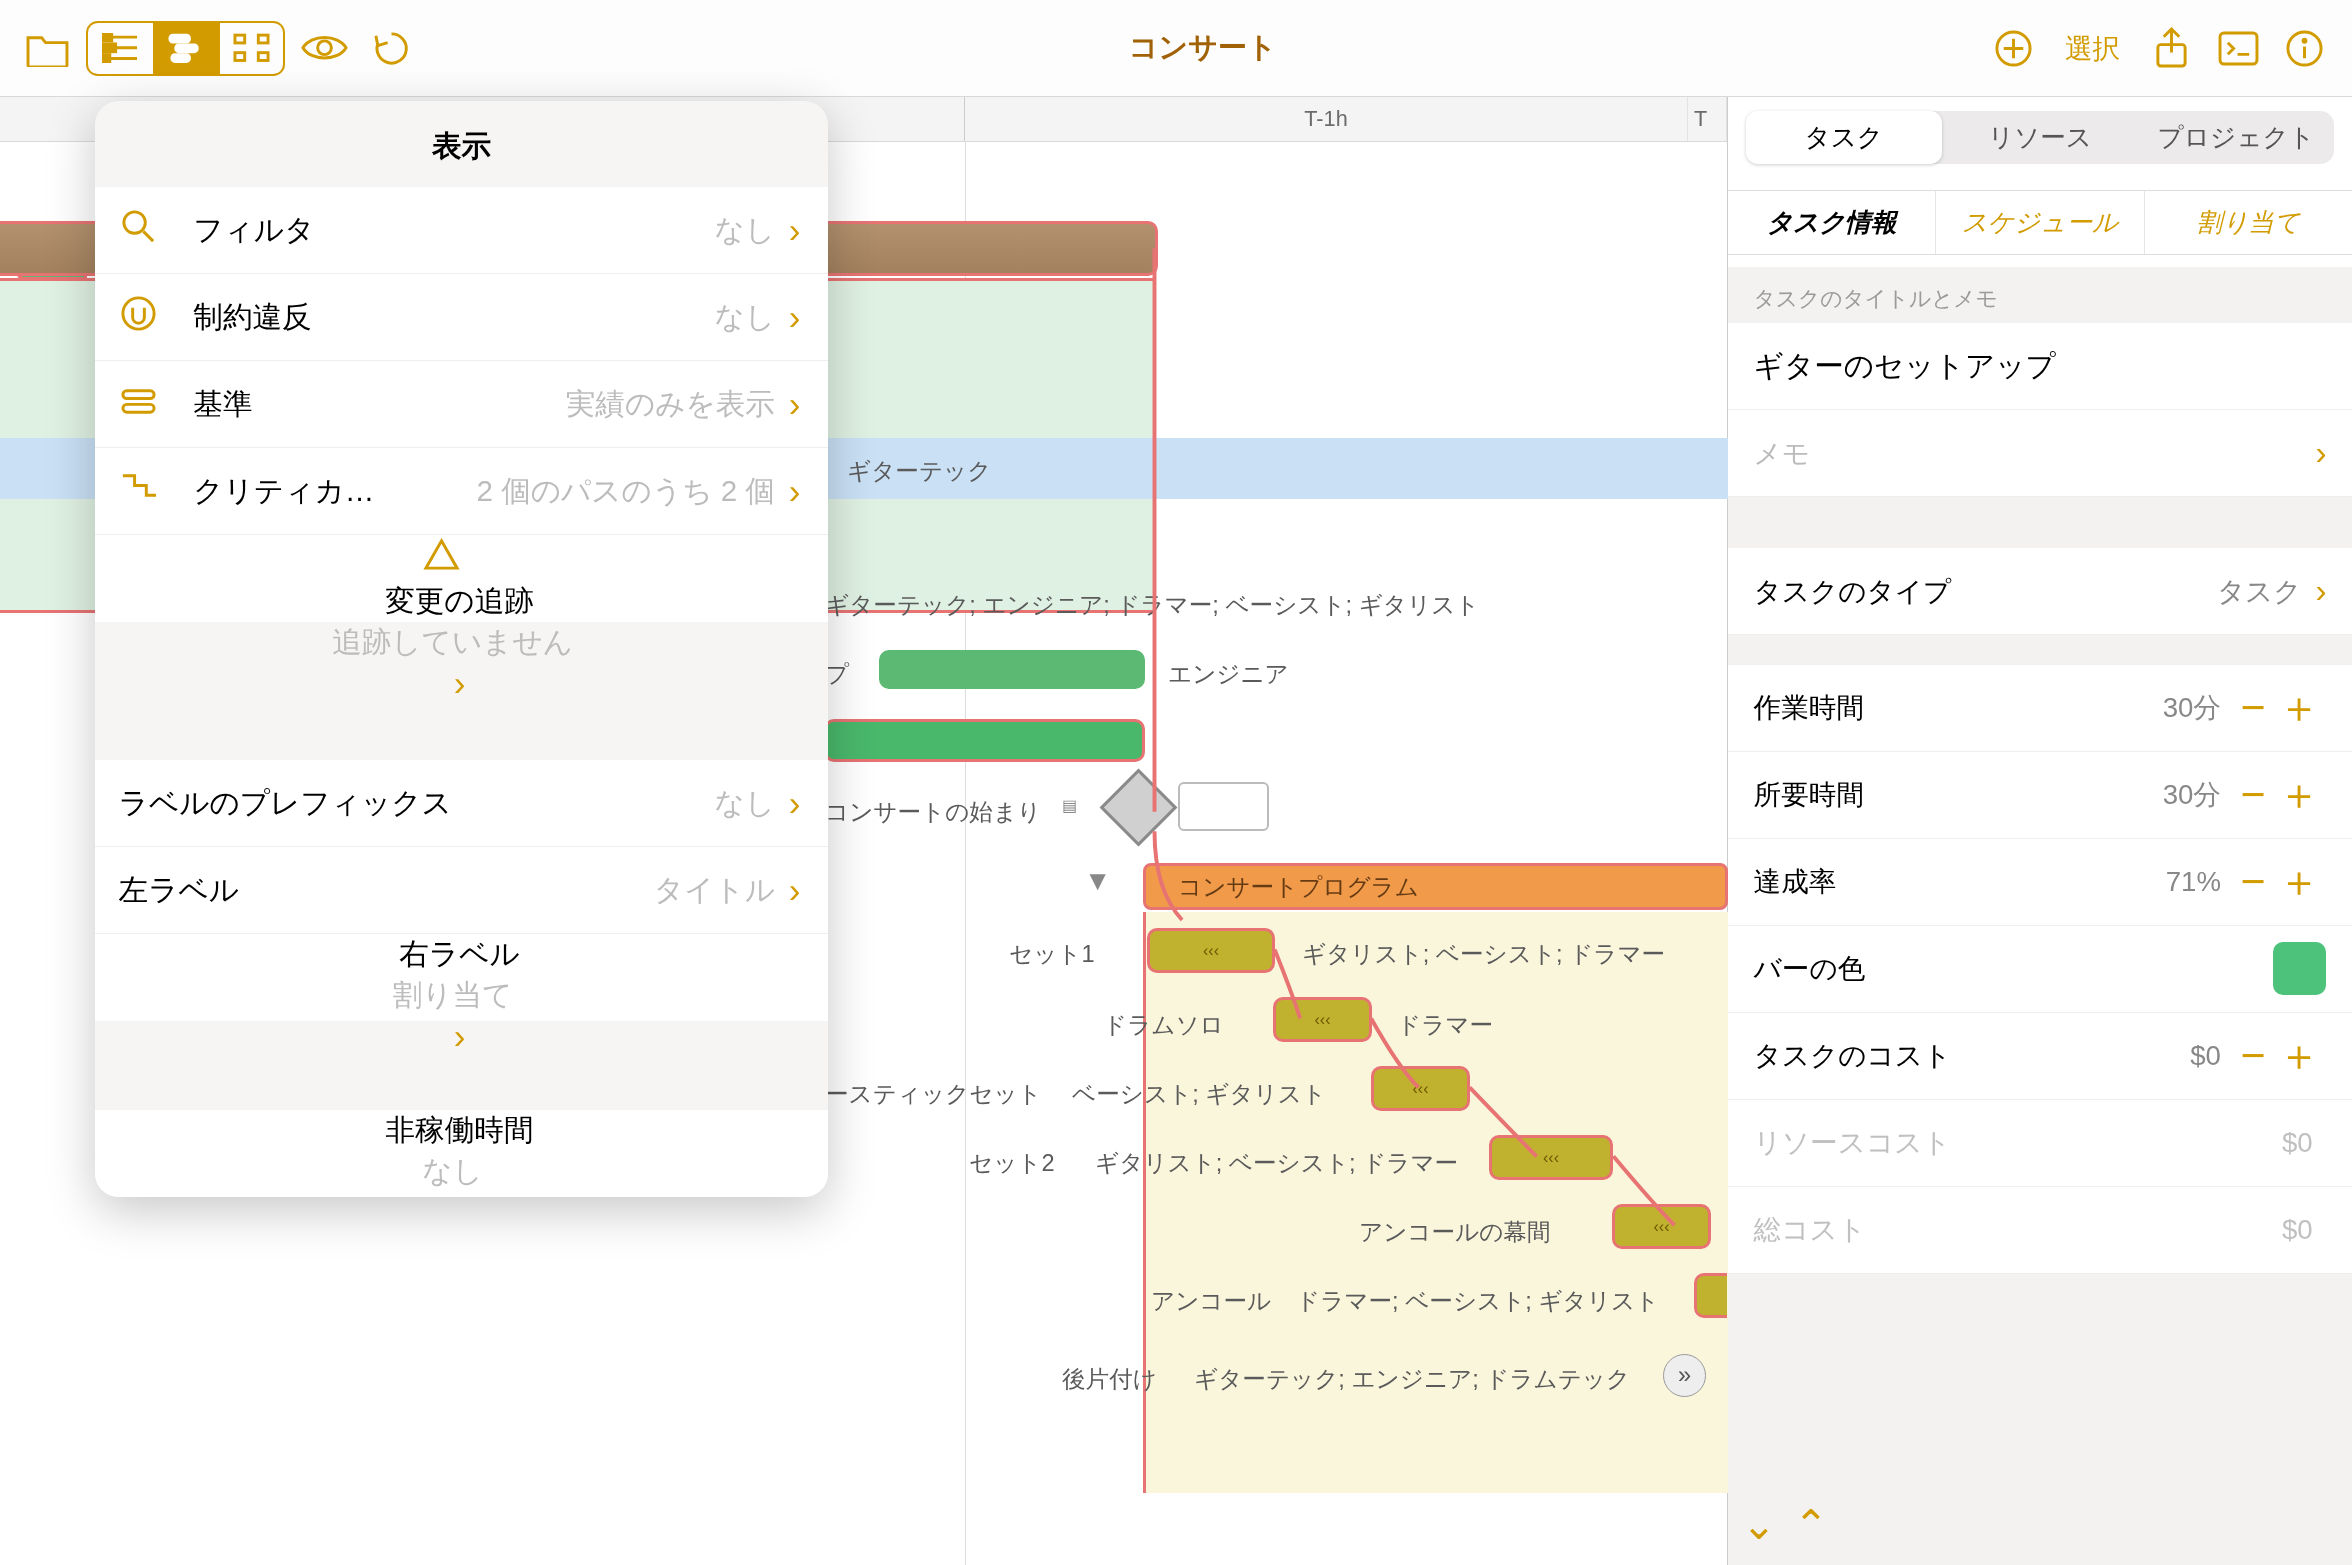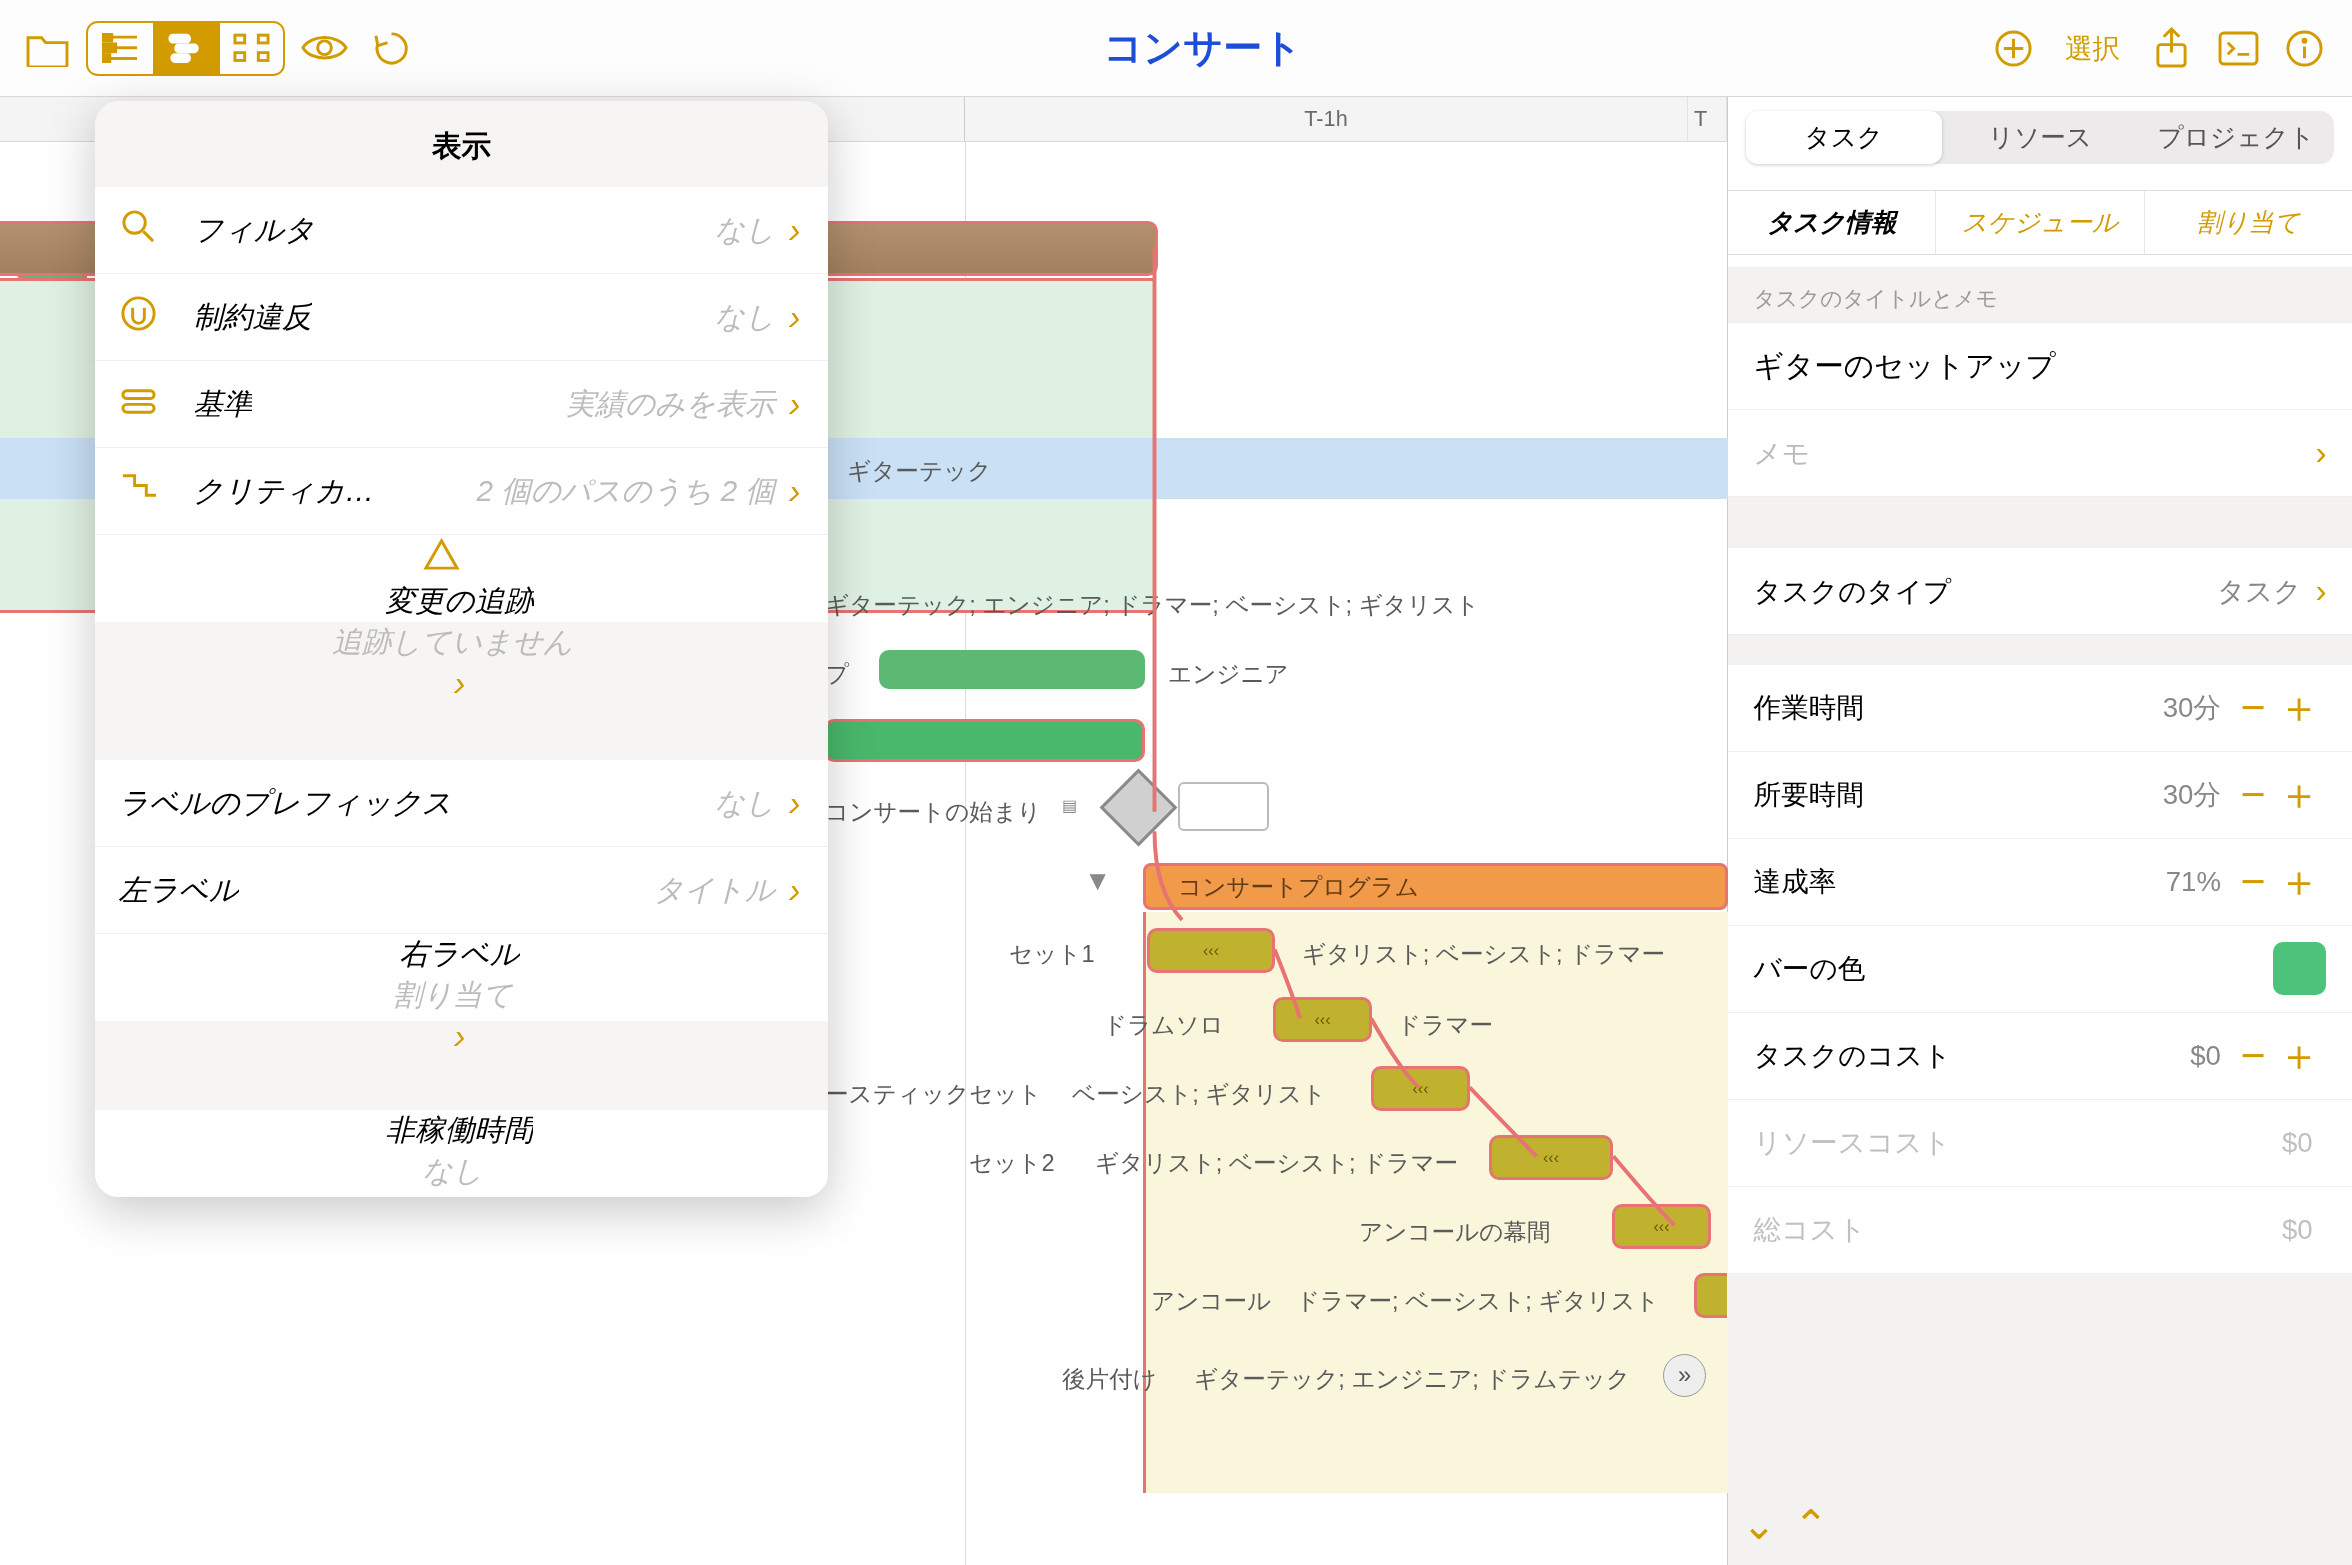--- a/index.html
+++ b/index.html
@@ -25,21 +25,21 @@
 .viewseg {
   display: flex; border: 2px solid #d29b00; border-radius: 11.8px;
   overflow: hidden; height: 55px;
 }
 .viewseg .cell {
   width: 65px; display: flex; align-items: center; justify-content: center;
   color: #d29b00;
 }
 .viewseg .cell.active { background: #d29b00; color: #fff; }
 .viewseg .cell + .cell { border-left: 2px solid #d29b00; }
-.doc-title { font-size: 39px; font-weight: 600; color: #1d4ed8; }
+.doc-title { font-size: 29px; font-weight: 600; color: #a16207; }
 
 
 .body { display: flex; height: calc(100% - 97px); }
 
 
 .gantt-wrap { width: 1728px; position: relative; border-right: 1px solid #ccc; }
 .ruler {
   height: 45px; border-bottom: 1px solid #d9d9d9;
   display: flex; font-size: 21.7px; color: #6b6b6b;
   background: #f4f4f4;
@@ -73,21 +73,20 @@
   text-align: center; font-size: 29.6px; font-weight: 600;
   padding: 25.6px 0 19.7px;
 }
 .popover .sec { background: #fff; }
 .popover .row {
   display: flex; align-items: center;
   height: 87px;
   padding: 0 27.6px 0 23.6px;
   font-size: 29.6px;
   border-bottom: 1px solid #eee;
-  font-style: italic;
 }
 .popover .row:last-child { border-bottom: none; flex-direction: column; }
 .popover .rico { width: 53px; margin-right: 21.7px; color: #d29b00; }
 .popover .rico svg { width: 39px; height: 39px; }
 .popover .rlabel { flex: 0 0 auto; white-space: nowrap; overflow: hidden; text-overflow: ellipsis; max-width: 227px; }
 .popover .rval { flex: 1; text-align: right; color: #bcbcbc; padding-right: 13.8px; }
 .popover .chev { color: #d29b00; font-size: 35px; font-weight: 300; }
 
 
 .bar {

